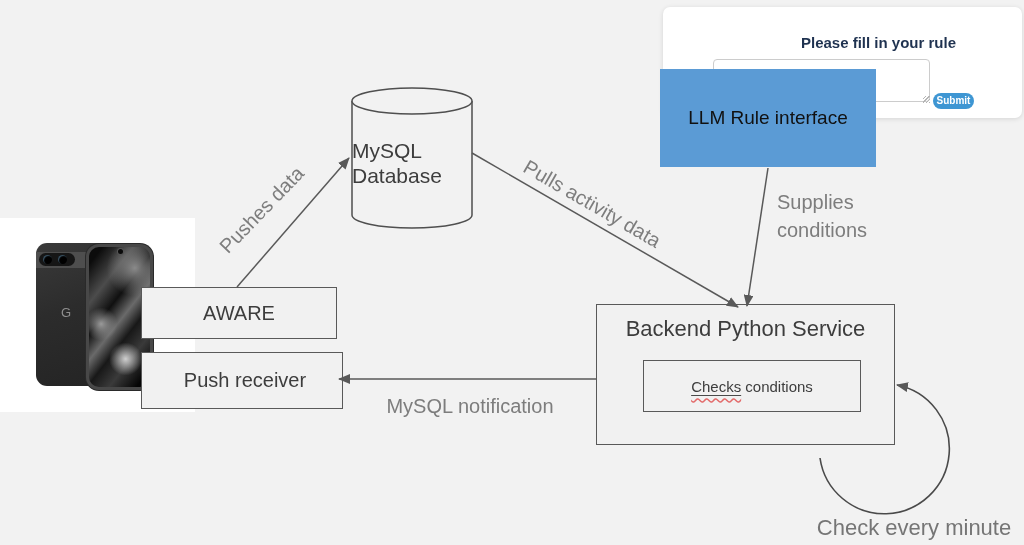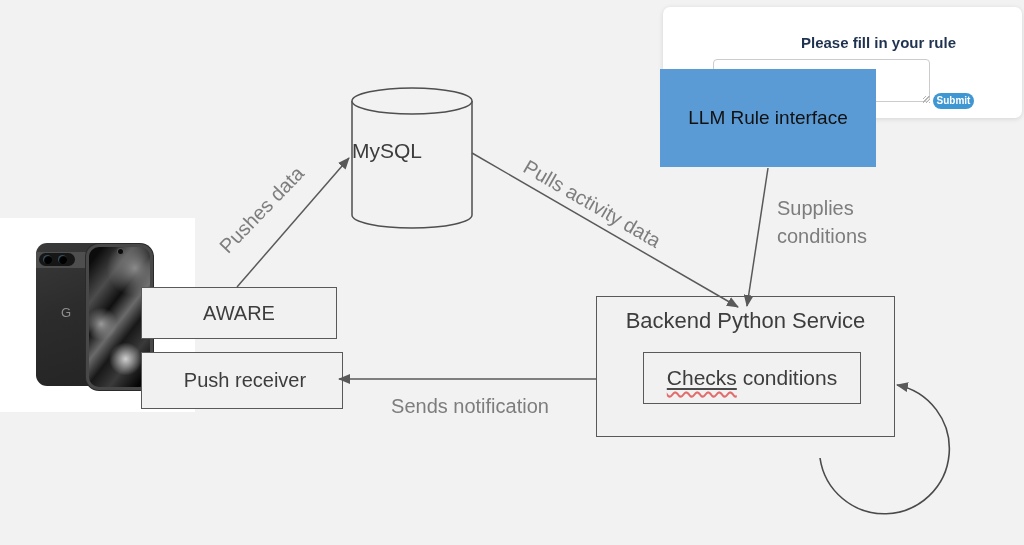--- a/index.html
+++ b/index.html
@@ -30,23 +30,23 @@
       linear-gradient(128deg,#0c0c0c 8%,#4c4c4c 26%,#101010 40%,#6a6a6a 52%,#181818 63%,#3a3a3a 76%,#050505 92%);}
   #punch-hole{position:absolute;left:50%;top:5px;width:5px;height:5px;margin-left:-2px;border-radius:50%;
     background:#0a0a0a;box-shadow:0 0 0 1px #555;}
 
   
   .node-box{background:#f1f1f1;border:1.5px solid #595959;z-index:2;
     display:flex;align-items:center;justify-content:center;
     color:#3d3d3d;font-size:20px;}
   #aware-box{left:141px;top:287px;width:194px;height:50px;}
   #push-box{left:141px;top:352px;width:194px;height:55px;padding-left:6px;}
-  #backend-box{left:596px;top:296px;width:297px;height:139px;flex-direction:column;justify-content:flex-start;}
+  #backend-box{left:596px;top:304px;width:297px;height:139px;flex-direction:column;justify-content:flex-start;}
   #backend-title{margin-top:11px;font-size:22px;}
-  #checks-box{left:46px;top:55px;width:216px;height:50px;border-width:1.25px;font-size:21px;}
+  #checks-box{left:46px;top:55px;width:216px;height:50px;border-width:1.25px;font-size:15px;}
   .squiggle-word{text-decoration:underline wavy #e36b6b;text-underline-offset:6px;}
   .squiggle-word .solid-u{text-decoration:underline solid #4a4a4a;text-underline-offset:3px;}
 
   #cyl-text{left:352px;top:138px;width:120px;text-align:left;z-index:2;
     color:#3d3d3d;font-size:21px;line-height:25px;}
 
   
   #form-card{left:663px;top:7px;width:359px;height:111px;background:#ffffff;border-radius:7px;
     box-shadow:0 1px 5px rgba(0,0,0,0.12);z-index:2;}
   #form-title{position:absolute;left:0;top:27px;width:100%;text-align:center;
@@ -59,21 +59,21 @@
     border-radius:8px;color:#fff;font-weight:bold;font-size:10px;line-height:16px;text-align:center;
     font-family:inherit;padding:0;cursor:pointer;}
 
   #llm-box{left:660px;top:69px;width:216px;height:98px;background:#5b9bd5;z-index:3;
     display:flex;align-items:center;justify-content:center;color:#111;font-size:19px;}
 
   
   .edge-label{color:#7d7d7d;font-size:20px;z-index:7;white-space:nowrap;}
   #label-pushes{left:262px;top:210px;transform:translate(-50%,-50%) rotate(-46deg);}
   #label-pulls{left:592px;top:204px;transform:translate(-50%,-50%) rotate(30deg);}
-  #label-supplies{left:777px;top:194px;line-height:28px;}
+  #label-supplies{left:777px;top:188px;line-height:28px;}
   #label-sends{left:470px;top:395px;transform:translateX(-50%);}
   #label-loop{left:914px;top:515px;transform:translateX(-50%);font-size:22px;color:#757575;}
 </style>
 </head>
 <body>
 
 <div id="stage">
 
   <svg id="underlay" class="layer" width="1024" height="545">
     <path d="M 352 101 L 352 215 A 60 13 0 0 0 472 215 L 472 101" fill="#f2f2f2" stroke="#4f4f4f" stroke-width="1.5"></path>
@@ -91,20 +91,21 @@
       <div id="g-logo">G</div>
     </div>
     <div id="front-phone" class="abs">
       <div id="front-screen"></div>
       <div id="punch-hole"></div>
     </div>
   </div>
 
   <div id="cyl-text" class="abs">
     <div>MySQL</div>
+    <div>Database</div>
   </div>
 
   <div id="aware-box" class="abs node-box">
     <span>AWARE</span>
   </div>
   <div id="push-box" class="abs node-box">
     <span>Push receiver</span>
   </div>
   <div id="backend-box" class="abs node-box">
     <div id="backend-title">Backend Python Service</div>
@@ -139,15 +140,16 @@
     <line x1="596" y1="379" x2="339" y2="379" stroke="#595959" stroke-width="1.5" marker-end="url(#ah)"></line>
     <path d="M 820 458 A 65 65 0 1 0 897 385" fill="none" stroke="#4a4a4a" stroke-width="1.6" marker-end="url(#ah)"></path>
   </svg>
 
   <div id="label-pushes" class="abs edge-label">Pushes data</div>
   <div id="label-pulls" class="abs edge-label">Pulls activity data</div>
   <div id="label-supplies" class="abs edge-label">
     <div>Supplies</div>
     <div>conditions</div>
   </div>
-  <div id="label-sends" class="abs edge-label">Sends notification</div>
+  <div id="label-sends" class="abs edge-label">MySQL notification</div>
+  <div id="label-loop" class="abs edge-label">Check every minute</div>
 
 </div>
 
 </body></html>

